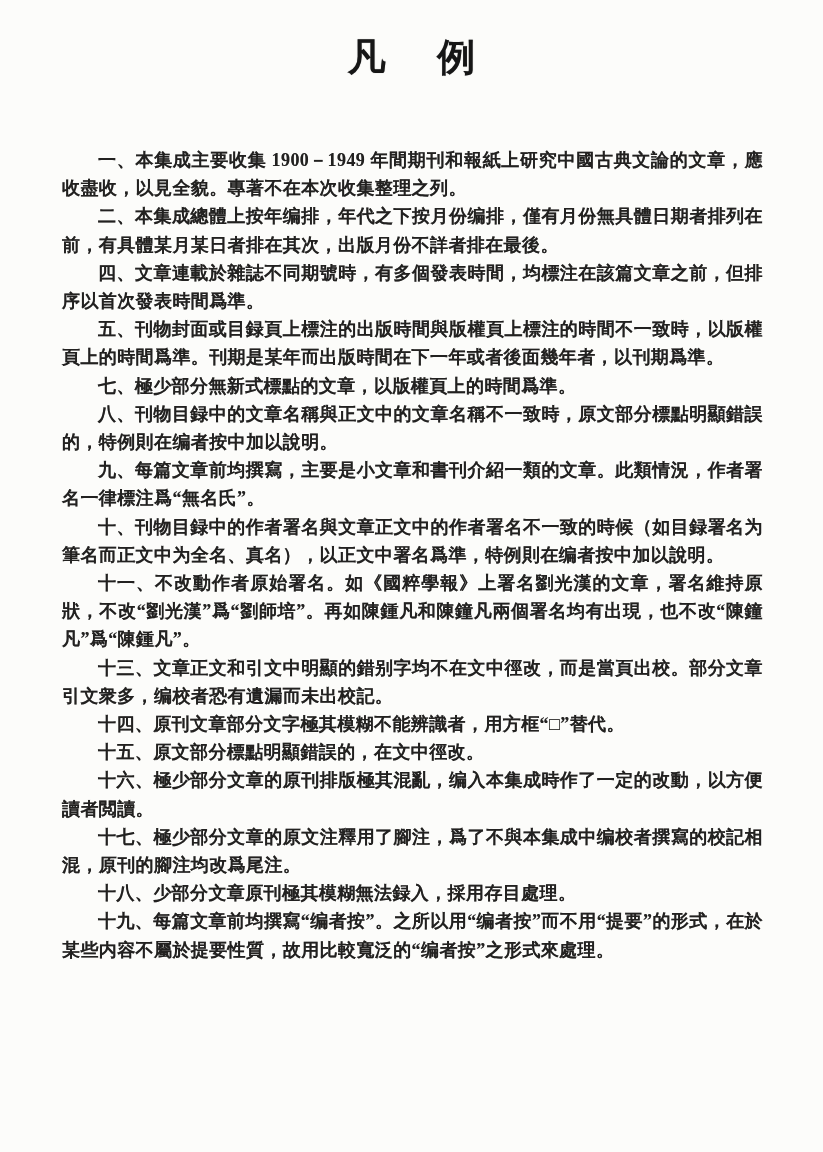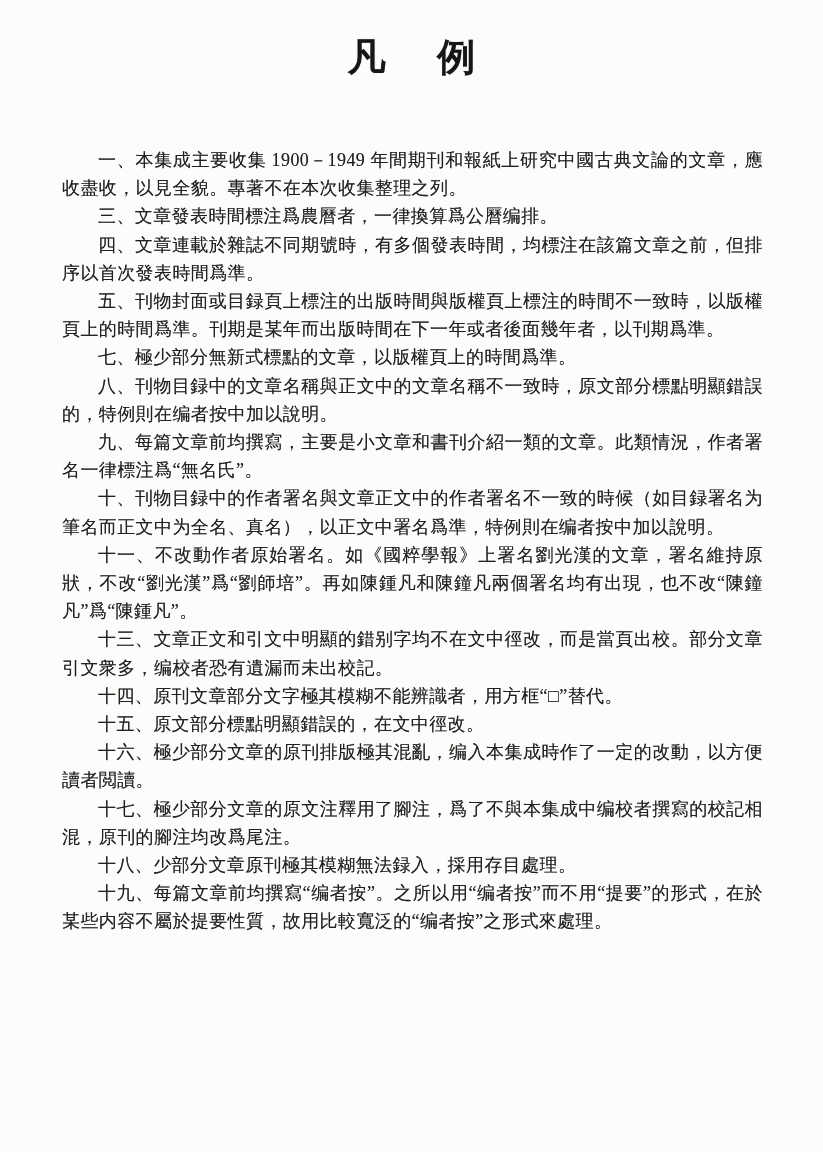--- a/index.html
+++ b/index.html
@@ -33,30 +33,31 @@
   }
   .para {
     margin: 0;
     font-size: 18px;
     line-height: 28.2px;
     letter-spacing: 0.4px;
     text-indent: 2em;
     text-align: justify;
     color: #222120;
     text-shadow: 0 0 0.6px rgba(40,40,40,0.5);
+    font-weight: bold;
   }
 </style>
 </head>
 <body>
 
 <div class="page">
   <h1 class="title">凡　例</h1>
   <div class="body">
     <p class="para">一、本集成主要收集 1900－1949 年間期刊和報紙上研究中國古典文論的文章，應收盡收，以見全貌。專著不在本次收集整理之列。</p>
-    <p class="para">三、文章發表時間標注爲農曆者，一律換算爲公曆编排。</p>
+    <p class="para">二、本集成總體上按年编排，年代之下按月份编排，僅有月份無具體日期者排列在前，有具體某月某日者排在其次，出版月份不詳者排在最後。</p>
     <p class="para">四、文章連載於雜誌不同期號時，有多個發表時間，均標注在該篇文章之前，但排序以首次發表時間爲準。</p>
     <p class="para">五、刊物封面或目録頁上標注的出版時間與版權頁上標注的時間不一致時，以版權頁上的時間爲準。刊期是某年而出版時間在下一年或者後面幾年者，以刊期爲準。</p>
     <p class="para">七、極少部分無新式標點的文章，以版權頁上的時間爲準。</p>
     <p class="para">八、刊物目録中的文章名稱與正文中的文章名稱不一致時，原文部分標點明顯錯誤的，特例則在编者按中加以說明。</p>
     <p class="para">九、每篇文章前均撰寫，主要是小文章和書刊介紹一類的文章。此類情況，作者署名一律標注爲“無名氏”。</p>
     <p class="para">十、刊物目録中的作者署名與文章正文中的作者署名不一致的時候（如目録署名为筆名而正文中为全名、真名），以正文中署名爲準，特例則在编者按中加以說明。</p>
     <p class="para">十一、不改動作者原始署名。如《國粹學報》上署名劉光漢的文章，署名維持原狀，不改“劉光漢”爲“劉師培”。再如陳鍾凡和陳鐘凡兩個署名均有出現，也不改“陳鐘凡”爲“陳鍾凡”。</p>
     <p class="para">十三、文章正文和引文中明顯的錯别字均不在文中徑改，而是當頁出校。部分文章引文衆多，编校者恐有遺漏而未出校記。</p>
     <p class="para">十四、原刊文章部分文字極其模糊不能辨識者，用方框“□”替代。</p>
     <p class="para">十五、原文部分標點明顯錯誤的，在文中徑改。</p>

